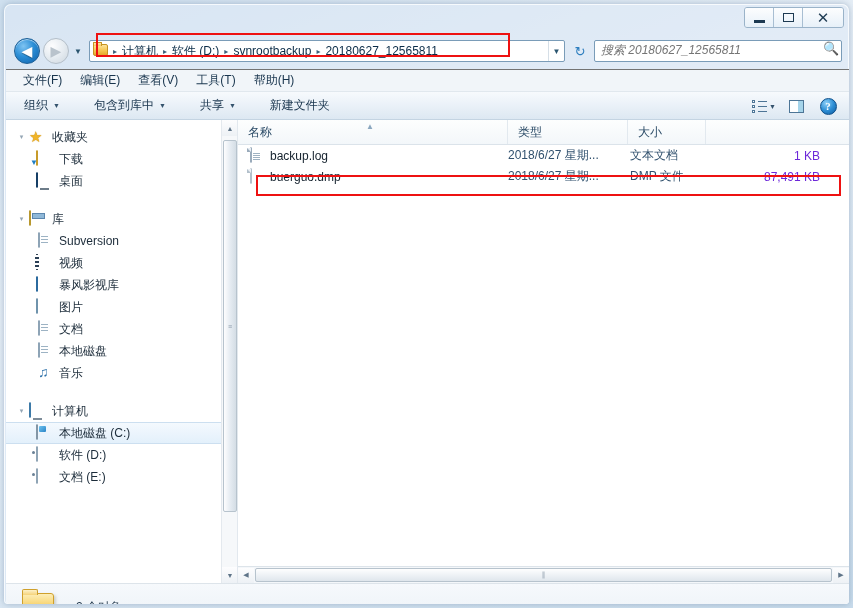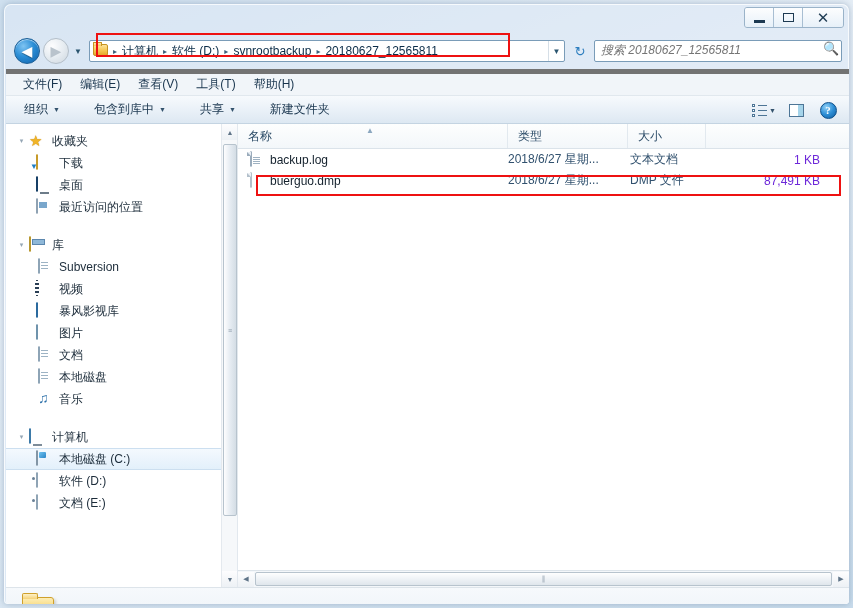--- a/index.html
+++ b/index.html
@@ -137,21 +137,21 @@
     pointer-events: none; z-index: 40;
   }
   #redbox-address { left: 96px; top: 33px; width: 414px; height: 24px; }
   #redbox-row     { left: 256px; top: 175px; width: 585px; height: 21px; }
 
   
   #client {
     position: absolute; left: 1px; top: 64px;
     width: 843px; height: 535px;
     background: #ffffff;
-    border-top: 5px solid #737373;
+    border-top: 1px solid #737373;
     border-radius: 0 0 4px 4px;
     overflow: hidden;
   }
 
   
   #menubar {
     height: 22px; background: #f1f5f9;
     border-bottom: 1px solid #e1e8ee;
     display: flex; align-items: center; padding-left: 8px;
   }
@@ -591,24 +591,20 @@
             <span class="nav-label">收藏夹</span>
           </div>
           <div class="nav-row child">
             <span class="nav-ico"><span class="ico-download"></span></span>
             <span class="nav-label">下载</span>
           </div>
           <div class="nav-row child">
             <span class="nav-ico"><span class="ico-desktop"></span></span>
             <span class="nav-label">桌面</span>
           </div>
-          <div class="nav-row child">
-            <span class="nav-ico"><span class="ico-recent"></span></span>
-            <span class="nav-label">最近访问的位置</span>
-          </div>
         </div>
 
         <div class="nav-spacer"></div>
 
         <div class="nav-group">
           <div class="nav-row header">
             <span class="expander">▾</span>
             <span class="nav-ico"><span class="ico-library"></span></span>
             <span class="nav-label">库</span>
           </div>

